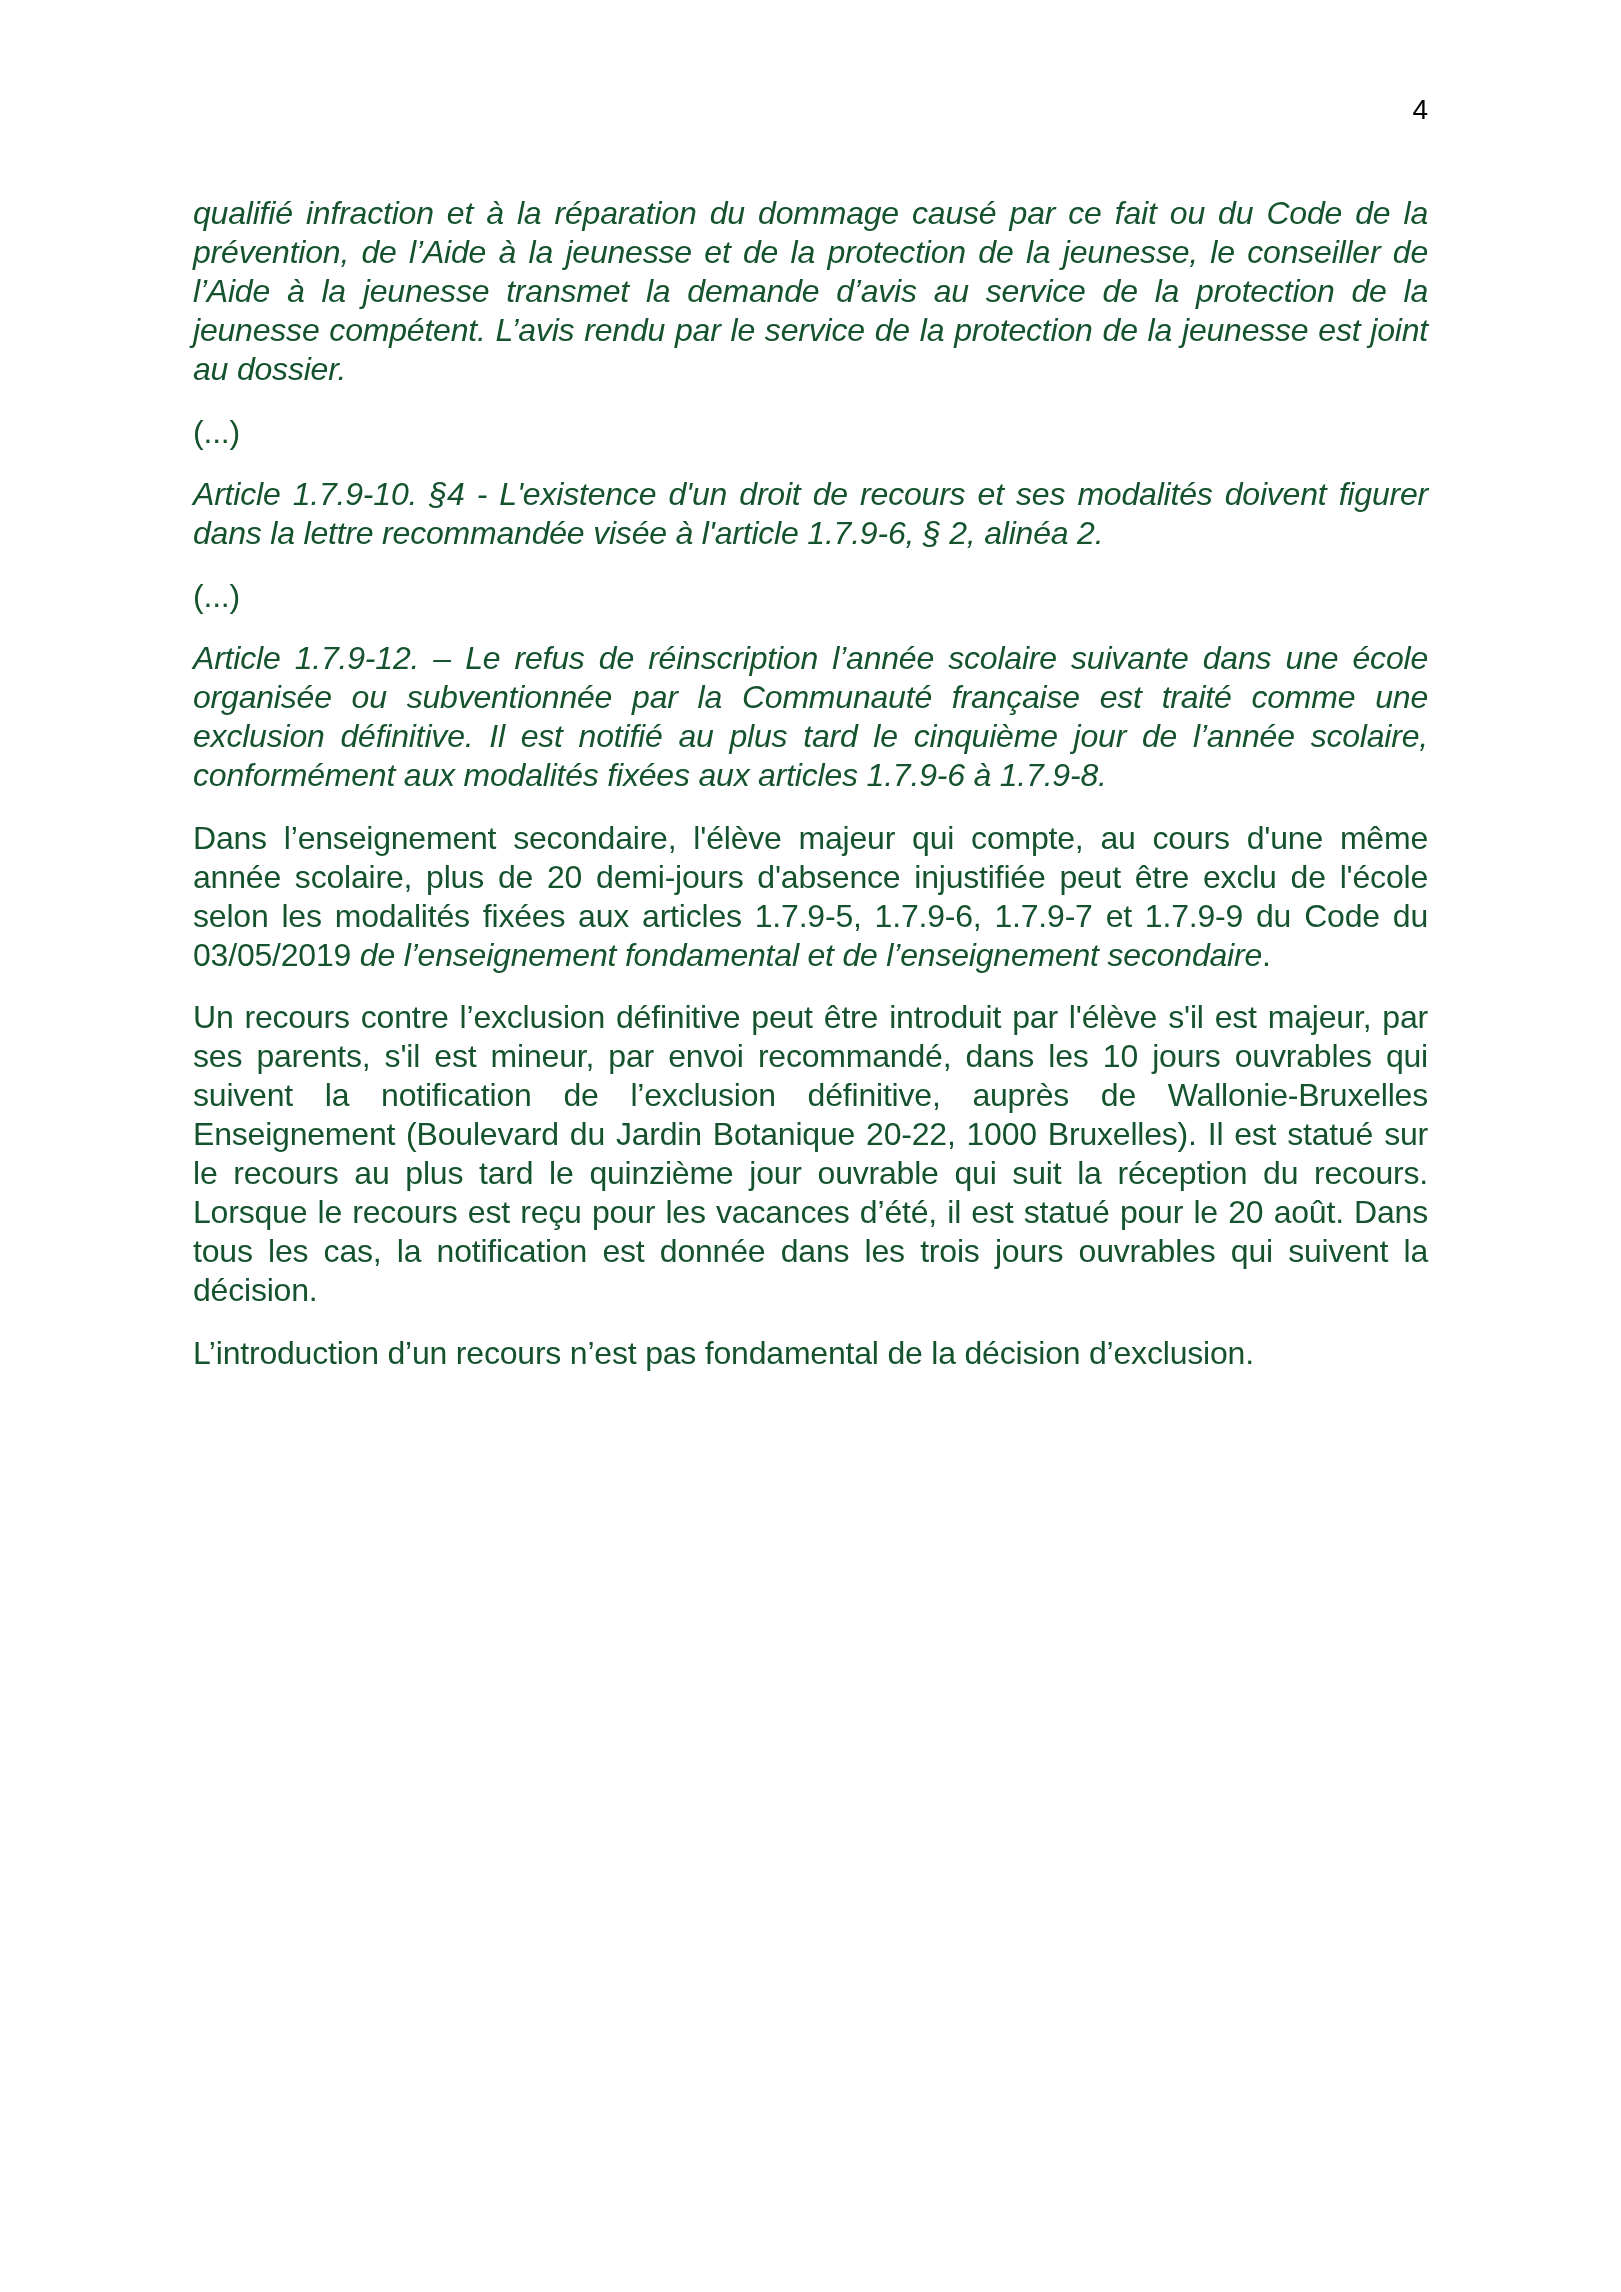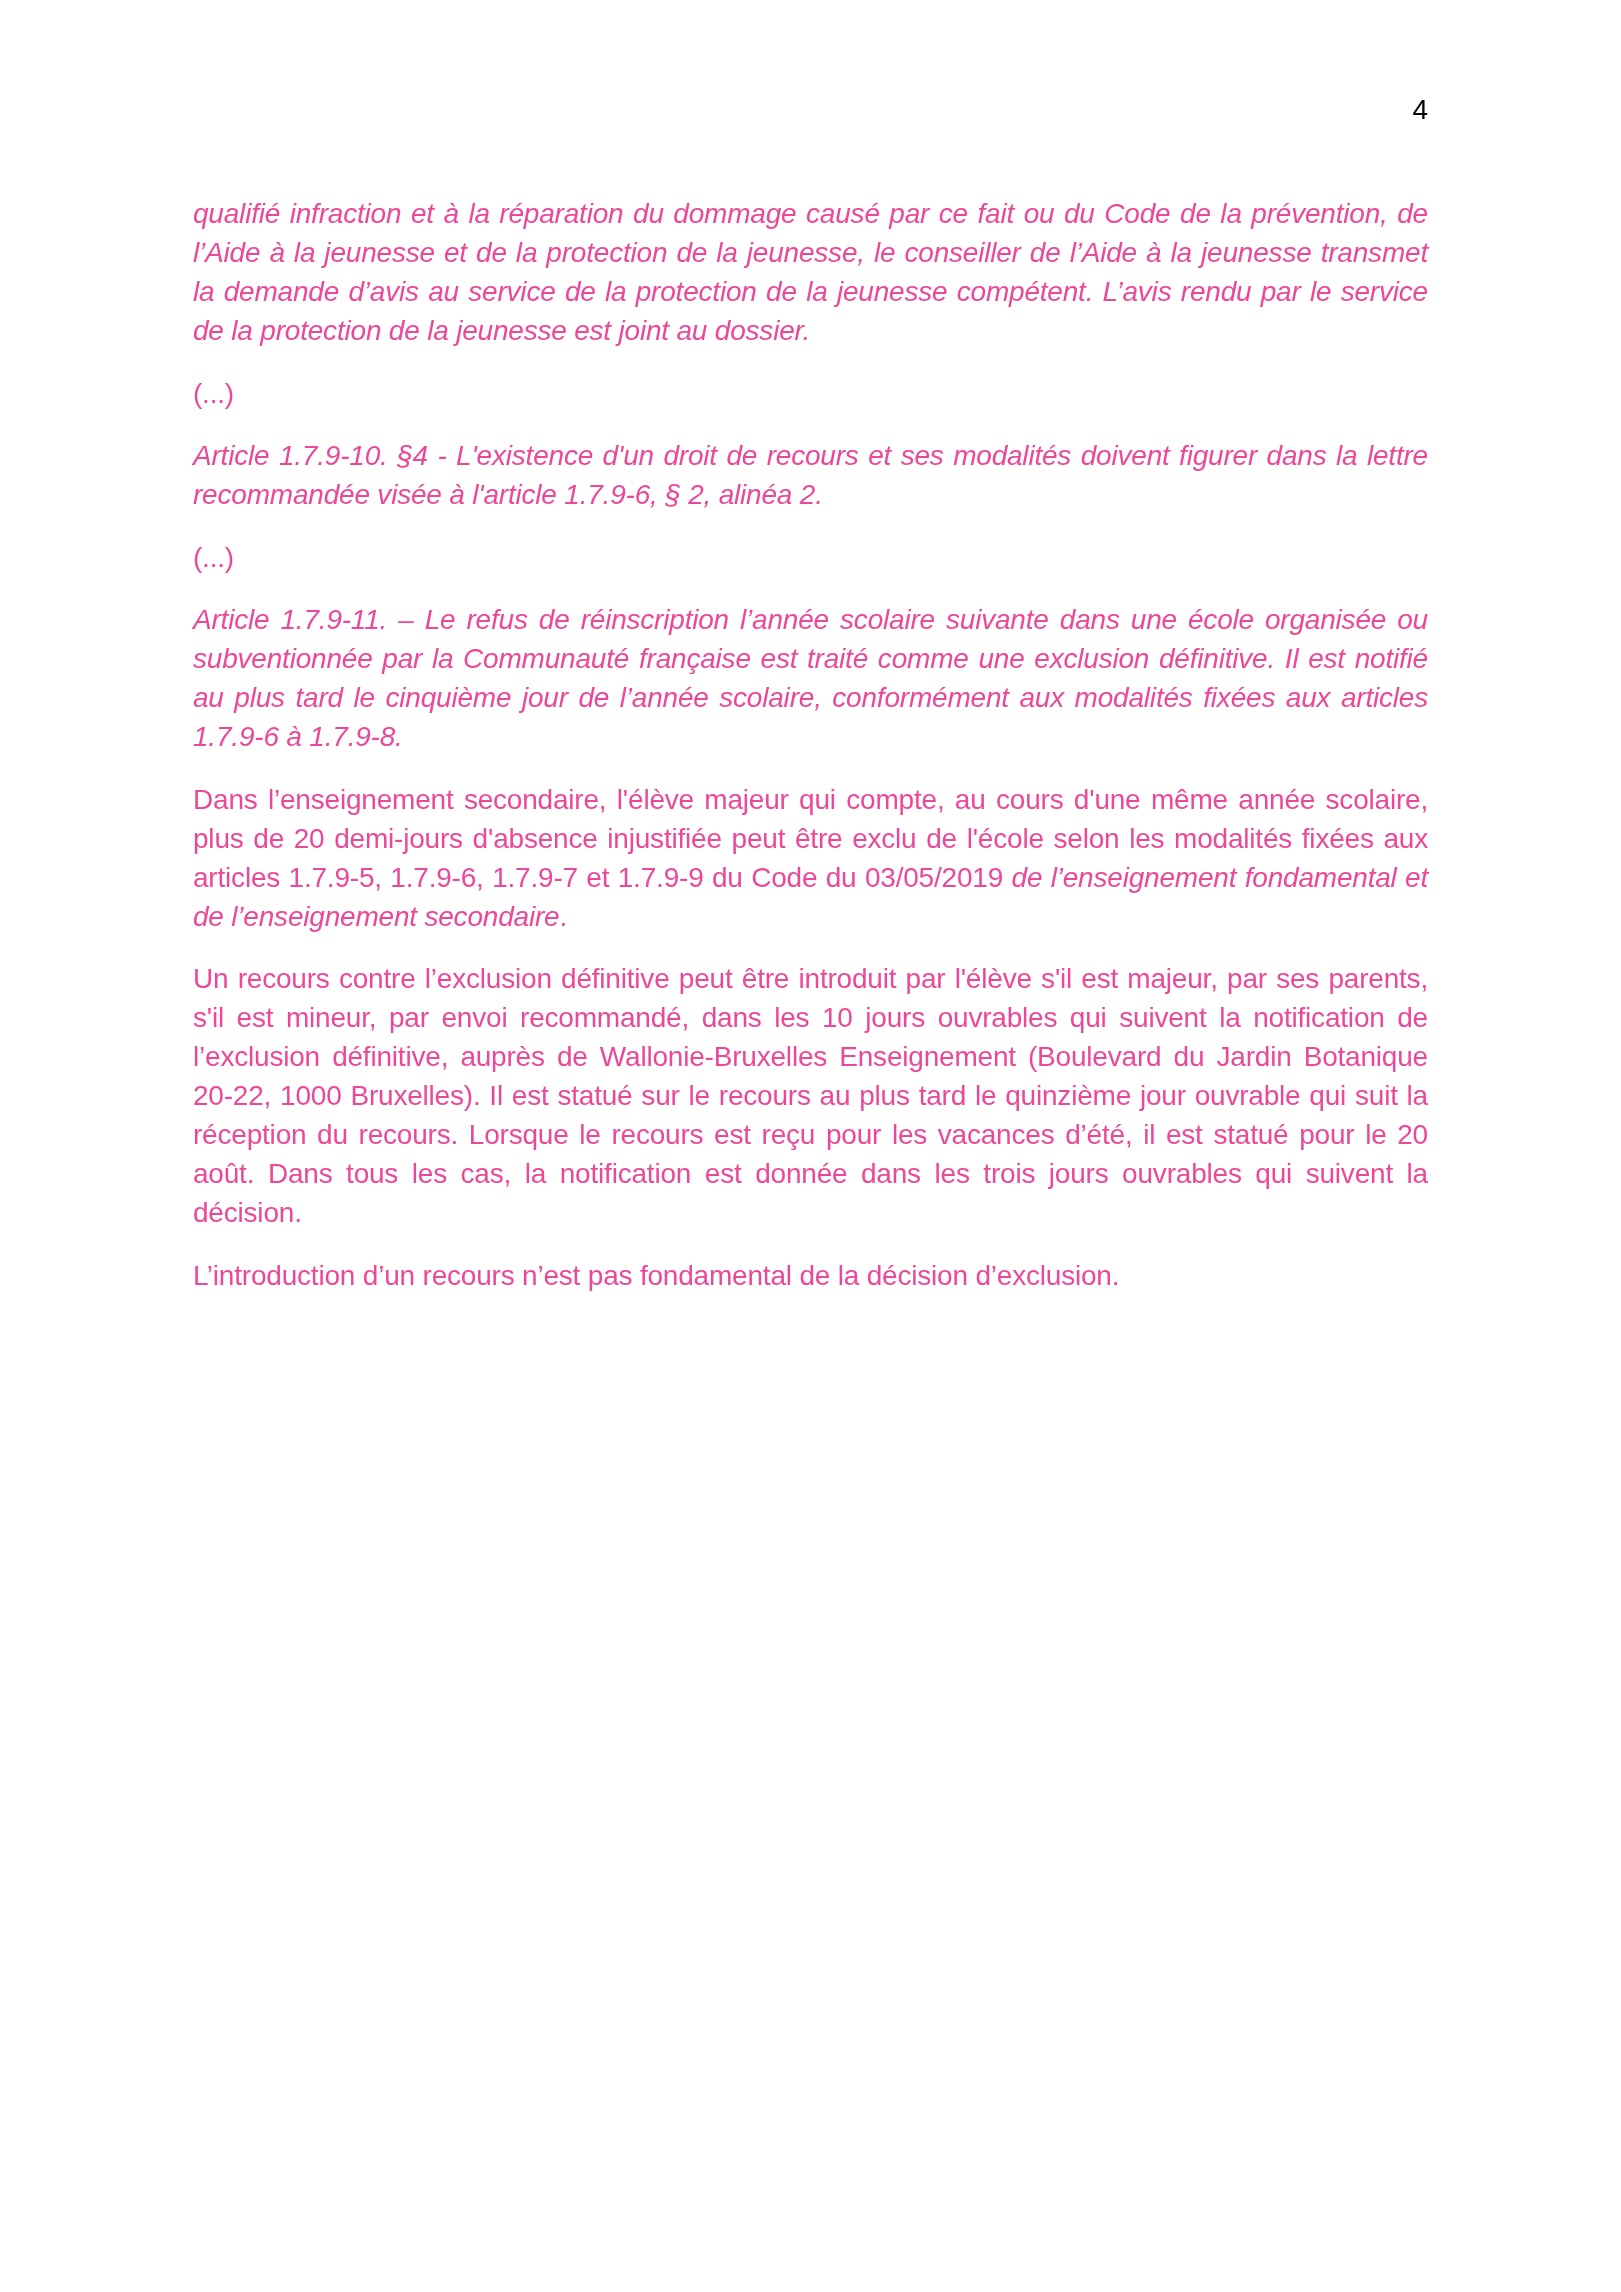--- a/index.html
+++ b/index.html
@@ -25,25 +25,25 @@
     color: #000000;
   }
   .doc-body {
     position: absolute;
     top: 194px;
     left: 193px;
     width: 1235px;
   }
   .doc-body p {
     margin: 0 0 23.5px 0;
-    font-size: 28px;
+    font-size: 32px;
     line-height: 39px;
     letter-spacing: -0.2px;
     text-align: justify;
-    color: #ec4899;
+    color: #14532d;
   }
   .doc-body p:last-child {
     margin-bottom: 0;
   }
   .italic {
     font-style: italic;
   }
   .bold-italic {
     font-style: italic;
     font-weight: 400;
@@ -56,19 +56,19 @@
 </head>
 <body>
 
 <div class="page">
   <div class="page-number">4</div>
   <main class="doc-body">
       <p><span class="italic">qualifié infraction et à la réparation du dommage causé par ce fait ou du Code de la prévention, de l’Aide à la jeunesse et de la protection de la jeunesse, le conseiller de l’Aide à la jeunesse transmet la demande d’avis au service de la protection de la jeunesse compétent. L’avis rendu par le service de la protection de la jeunesse est joint au dossier.</span></p>
       <p><span class="regular">(...)</span></p>
       <p><span class="bold-italic">Article 1.7.9-10. §4 - </span><span class="italic">L'existence d'un droit de recours et ses modalités doivent figurer dans la lettre recommandée visée à l'article 1.7.9-6, § 2, alinéa 2.</span></p>
       <p><span class="regular">(...)</span></p>
-      <p><span class="bold-italic">Article 1.7.9-11. – </span><span class="italic">Le refus de réinscription l’année scolaire suivante dans une école organisée ou subventionnée par la Communauté française est traité comme une exclusion définitive. Il est notifié au plus tard le cinquième jour de l’année scolaire, conformément aux modalités fixées aux articles 1.7.9-6 à 1.7.9-8.</span></p>
+      <p><span class="bold-italic">Article 1.7.9-12. – </span><span class="italic">Le refus de réinscription l’année scolaire suivante dans une école organisée ou subventionnée par la Communauté française est traité comme une exclusion définitive. Il est notifié au plus tard le cinquième jour de l’année scolaire, conformément aux modalités fixées aux articles 1.7.9-6 à 1.7.9-8.</span></p>
       <p><span class="regular">Dans l’enseignement secondaire, l'élève majeur qui compte, au cours d'une même année scolaire, plus de 20 demi-jours d'absence injustifiée peut être exclu de l'école selon les modalités fixées aux articles 1.7.9-5, 1.7.9-6, 1.7.9-7 et 1.7.9-9 du Code du 03/05/2019 </span><span class="italic">de l’enseignement fondamental et de l’enseignement secondaire</span><span class="regular">.</span></p>
       <p><span class="regular">Un recours contre l’exclusion définitive peut être introduit par l'élève s'il est majeur, par ses parents, s'il est mineur, par envoi recommandé, dans les 10 jours ouvrables qui suivent la notification de l’exclusion définitive, auprès de Wallonie-Bruxelles Enseignement (Boulevard du Jardin Botanique 20-22, 1000 Bruxelles). Il est statué sur le recours au plus tard le quinzième jour ouvrable qui suit la réception du recours. Lorsque le recours est reçu pour les vacances d’été, il est statué pour le 20 août. Dans tous les cas, la notification est donnée dans les trois jours ouvrables qui suivent la décision.</span></p>
       <p><span class="regular">L’introduction d’un recours n’est pas fondamental de la décision d’exclusion.</span></p>
     </main>
 </div>
 
 
 </body></html>

